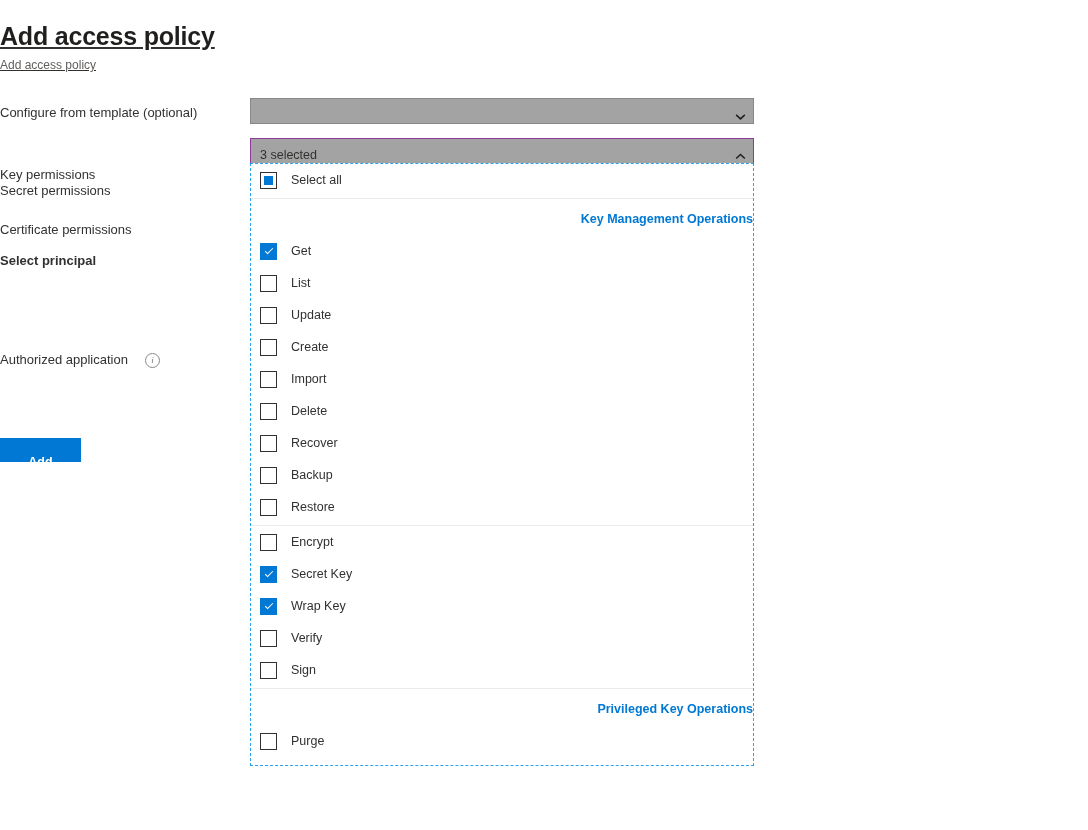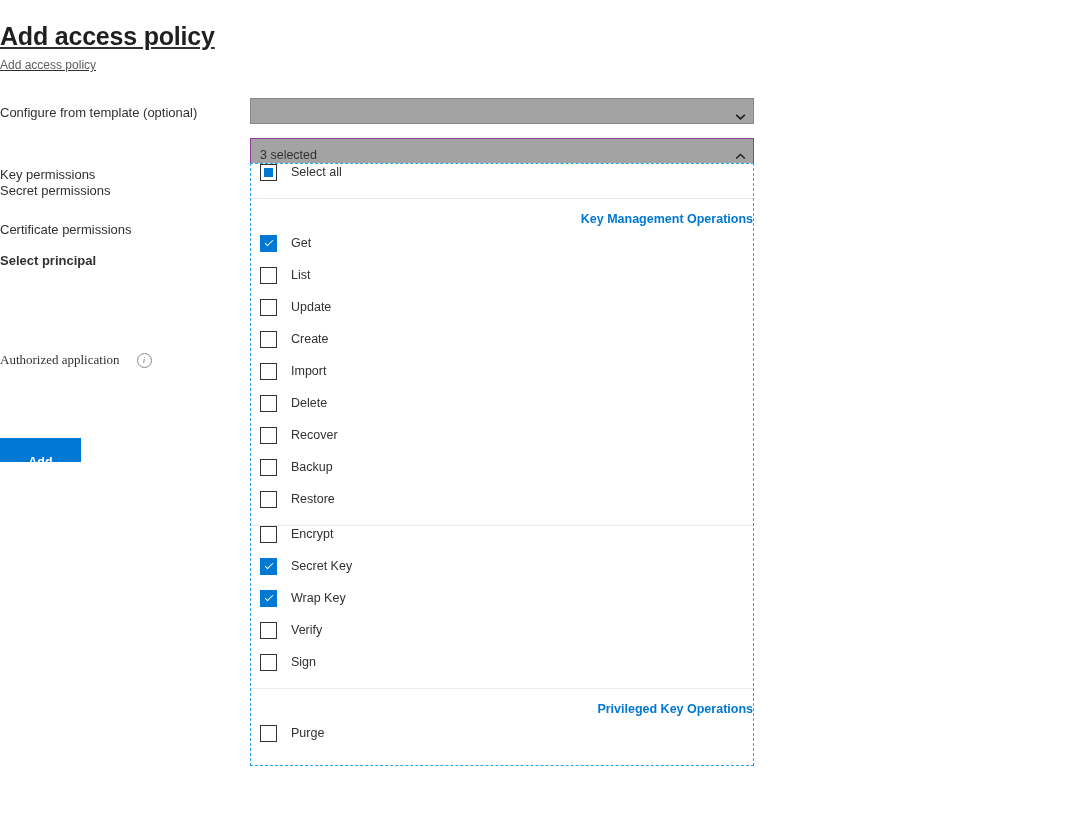--- a/index.html
+++ b/index.html
@@ -45,21 +45,20 @@
     left: 0;
     font-size: 13px;
     color: #323130;
     line-height: 18px;
     white-space: nowrap;
   }
   .label-row {
     display: flex;
     align-items: center;
     gap: 17px;
-    font-family: Liberation Serif, serif;
   }
 
   .info-icon {
     display: inline-block;
     width: 13px;
     height: 13px;
     border: 1px solid #8a8886;
     border-radius: 50%;
     position: relative;
     flex: none;
@@ -127,20 +126,21 @@
     box-sizing: border-box;
     width: 504px;
     border: 1px dashed #29a3f0;
     border-top: 1px dashed #29a3f0;
     background: #ffffff;
     padding: 0;
   }
 
   .option-row {
     display: flex;
+    align-items: center;
     height: 32px;
     padding-left: 9px;
     gap: 14px;
   }
   .option-label {
     font-size: 12.5px;
     color: #323130;
     line-height: 16px;
     white-space: nowrap;
   }

